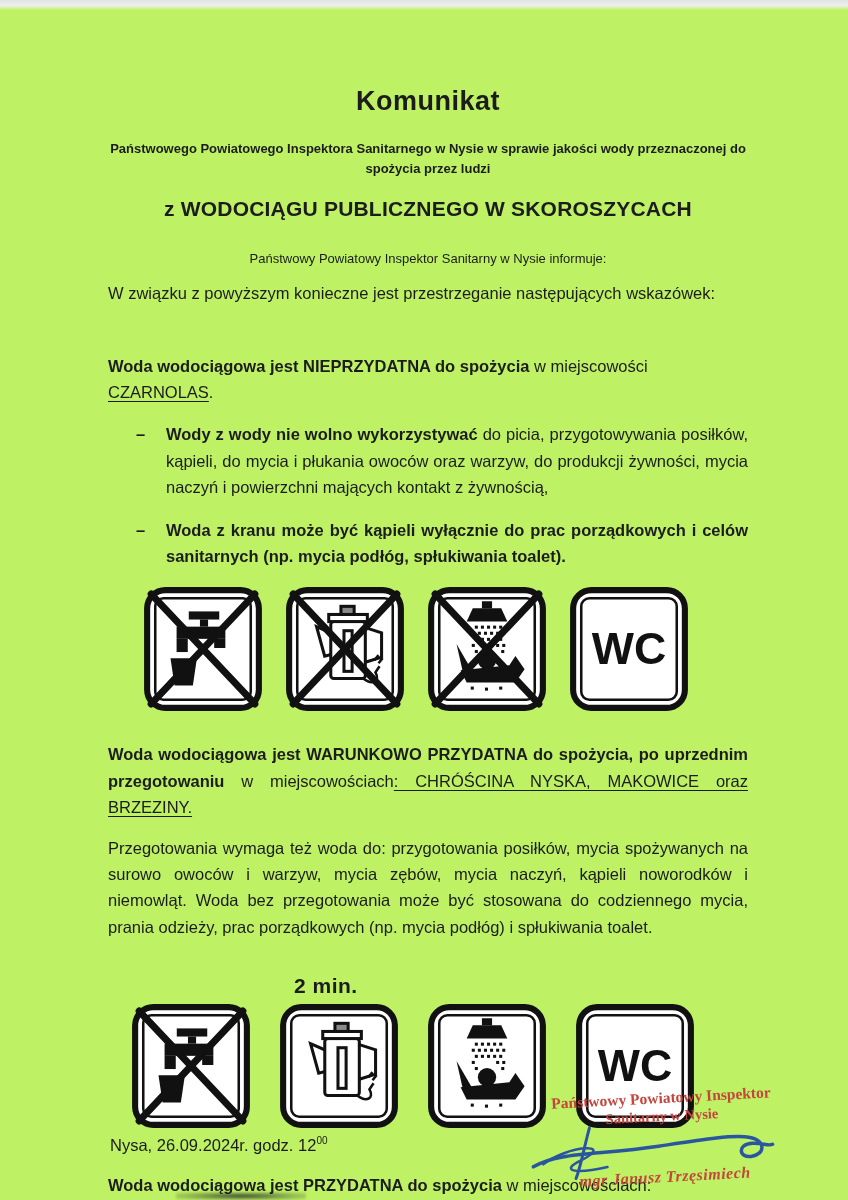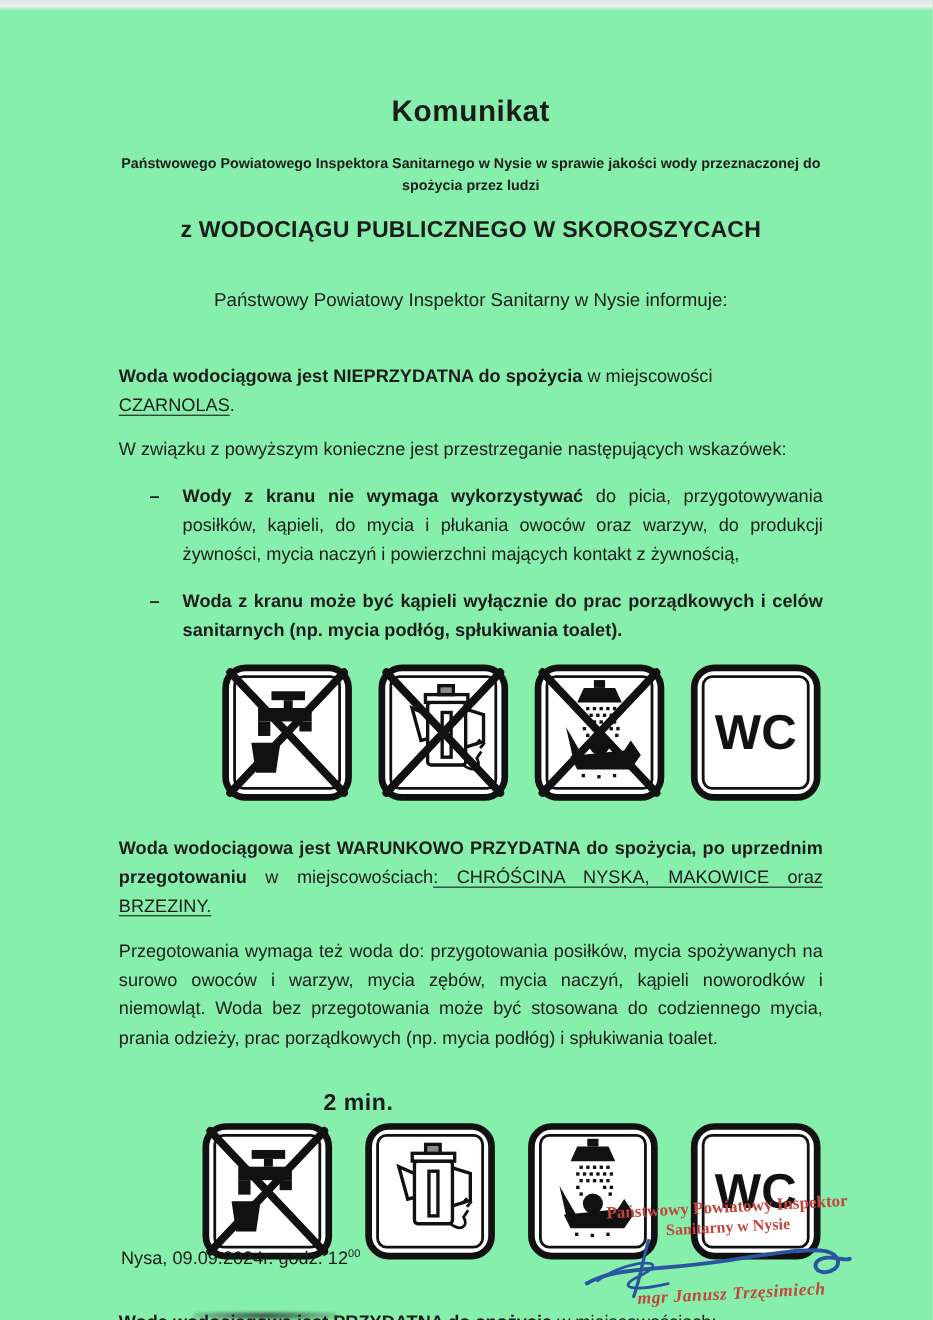--- a/index.html
+++ b/index.html
@@ -6,21 +6,21 @@
   body{
     width:848px;height:1200px;
     background:#f2f3f2;
     font-family:"Liberation Sans", sans-serif;
     color:#1c1c1c;
     overflow:hidden;
     position:relative;
   }
   .sheet{
     position:absolute;inset:0;
-    background:#86efac;
+    background:#bef264;
   }
   .scan-top-band{
     position:absolute;top:0;left:0;right:0;height:10px;
     background:linear-gradient(180deg,#dfe4e4 0%,#eef0ef 55%,rgba(252,252,251,0) 100%);
   }
   .scan-bottom-smudge{
     position:absolute;left:176px;bottom:0;width:130px;height:8px;
     background:radial-gradient(ellipse at center, rgba(30,32,34,.78) 0%, rgba(30,32,34,.25) 60%, rgba(30,32,34,0) 100%);
     filter:blur(1px);
   }
@@ -31,35 +31,35 @@
   .title{
     text-align:center;font-weight:bold;font-size:27px;letter-spacing:.5px;
   }
   .subtitle{
     margin-top:22px;text-align:center;font-weight:bold;font-size:13px;line-height:1.55;
   }
   .source-line{
     margin-top:18px;text-align:center;font-weight:bold;font-size:21px;letter-spacing:.2px;
   }
   .intro-line{
-    margin-top:42px;text-align:center;font-size:17px;
+    margin-top:30px;text-align:center;font-size:13px;
   }
   .para{font-size:16.5px;line-height:1.6;}
   .stmt-unfit{margin-top:46px;}
   .guidelines-intro{margin-top:14px;}
   b.seg{font-weight:bold;}
   .u{text-decoration:underline;text-underline-offset:3px;}
   .bullets{margin-top:16px;}
   .bullet{
     display:flex;margin:0 0 16px 28px;
   }
   .bullet .dash{width:30px;flex:0 0 30px;font-weight:bold;}
   .bullet .btext{flex:1;text-align:justify;}
   .just{text-align:justify;}
-  .icon-row{display:flex;justify-content:flex-end;}
+  .icon-row{display:flex;}
   .icon-row-1{margin-top:14px;margin-left:34px;gap:20px;}
   .icon-row-2{margin-left:22px;gap:26px;}
   .picto{width:122px;height:128px;display:block;}
   .boil-label{
     margin-top:34px;margin-left:186px;margin-bottom:4px;
     font-weight:bold;font-size:21px;letter-spacing:.5px;
   }
   .stmt-conditional{margin-top:28px;}
   .boil-note{margin-top:14px;}
   .stmt-fit{margin-top:42px;}
@@ -97,30 +97,30 @@
   <div class="content">
 
     <div class="title">Komunikat</div>
 
     <div class="subtitle">Państwowego Powiatowego Inspektora Sanitarnego w Nysie w sprawie jakości wody przeznaczonej do spożycia przez ludzi</div>
 
     <div class="source-line">z WODOCIĄGU PUBLICZNEGO W SKOROSZYCACH</div>
 
     <div class="intro-line">Państwowy Powiatowy Inspektor Sanitarny w Nysie informuje:</div>
 
+    <div class="para guidelines-intro">W związku z powyższym konieczne jest przestrzeganie następujących wskazówek:</div>
+
     <div class="para stmt-unfit">
       <b class="seg">Woda wodociągowa jest NIEPRZYDATNA do spożycia</b><span> w miejscowości </span><span class="u">CZARNOLAS</span><span>.</span>
     </div>
-
-    <div class="para guidelines-intro">W związku z powyższym konieczne jest przestrzeganie następujących wskazówek:</div>
 
     <div class="bullets">
       <div class="bullet">
         <span class="dash para">–</span>
-        <span class="btext para"><b class="seg">Wody z kranu nie wymaga wykorzystywać</b><span> do picia, przygotowywania posiłków, kąpieli, do mycia i płukania owoców oraz warzyw, do produkcji żywności, mycia naczyń i powierzchni mających kontakt z żywnością,</span></span>
+        <span class="btext para"><b class="seg">Wody z wody nie wolno wykorzystywać</b><span> do picia, przygotowywania posiłków, kąpieli, do mycia i płukania owoców oraz warzyw, do produkcji żywności, mycia naczyń i powierzchni mających kontakt z żywnością,</span></span>
       </div>
       <div class="bullet">
         <span class="dash para">–</span>
         <span class="btext para"><b class="seg">Woda z kranu może być kąpieli wyłącznie do prac porządkowych i celów sanitarnych (np. mycia podłóg, spłukiwania toalet).</b><span></span></span>
       </div>
     </div>
 
     <div class="icon-row icon-row-1">
 
       <svg class="picto" viewBox="0 0 120 126">
@@ -296,21 +296,21 @@
     <div class="para stmt-fit">
       <div class="line1">
         <b class="seg">Woda wodociągowa jest PRZYDATNA do spożycia</b><span> w miejscowościach:</span>
       </div>
 
     </div>
 
   </div>
 
   <div class="footer-date">
-    <span>Nysa, 09.09.2024r. godz. 12</span><sup>00</sup>
+    <span>Nysa, 26.09.2024r. godz. 12</span><sup>00</sup>
   </div>
 
   <div class="stamp">
     <div class="red stamp-line1" style="color:#c4453e;">Państwowy Powiatowy Inspektor</div>
     <div class="red stamp-line2" style="color:#c4453e;">Sanitarny w Nysie</div>
     <svg class="stamp-sig" width="250" height="58" viewBox="0 0 250 58">
       <g fill="none" stroke="#2a56a0" stroke-linecap="round">
         <path d="M4,40 C30,26 70,32 130,26 C170,22 205,18 222,22 C238,26 236,40 222,41 C210,42 208,28 224,28 C234,28 240,32 244,30" stroke-width="3.5"></path>
         <path d="M62,4 C56,22 52,40 46,54" stroke-width="3"></path>
         <path d="M14,38 C40,20 88,20 52,36 C30,45 44,50 78,44" stroke-width="2.5"></path>

